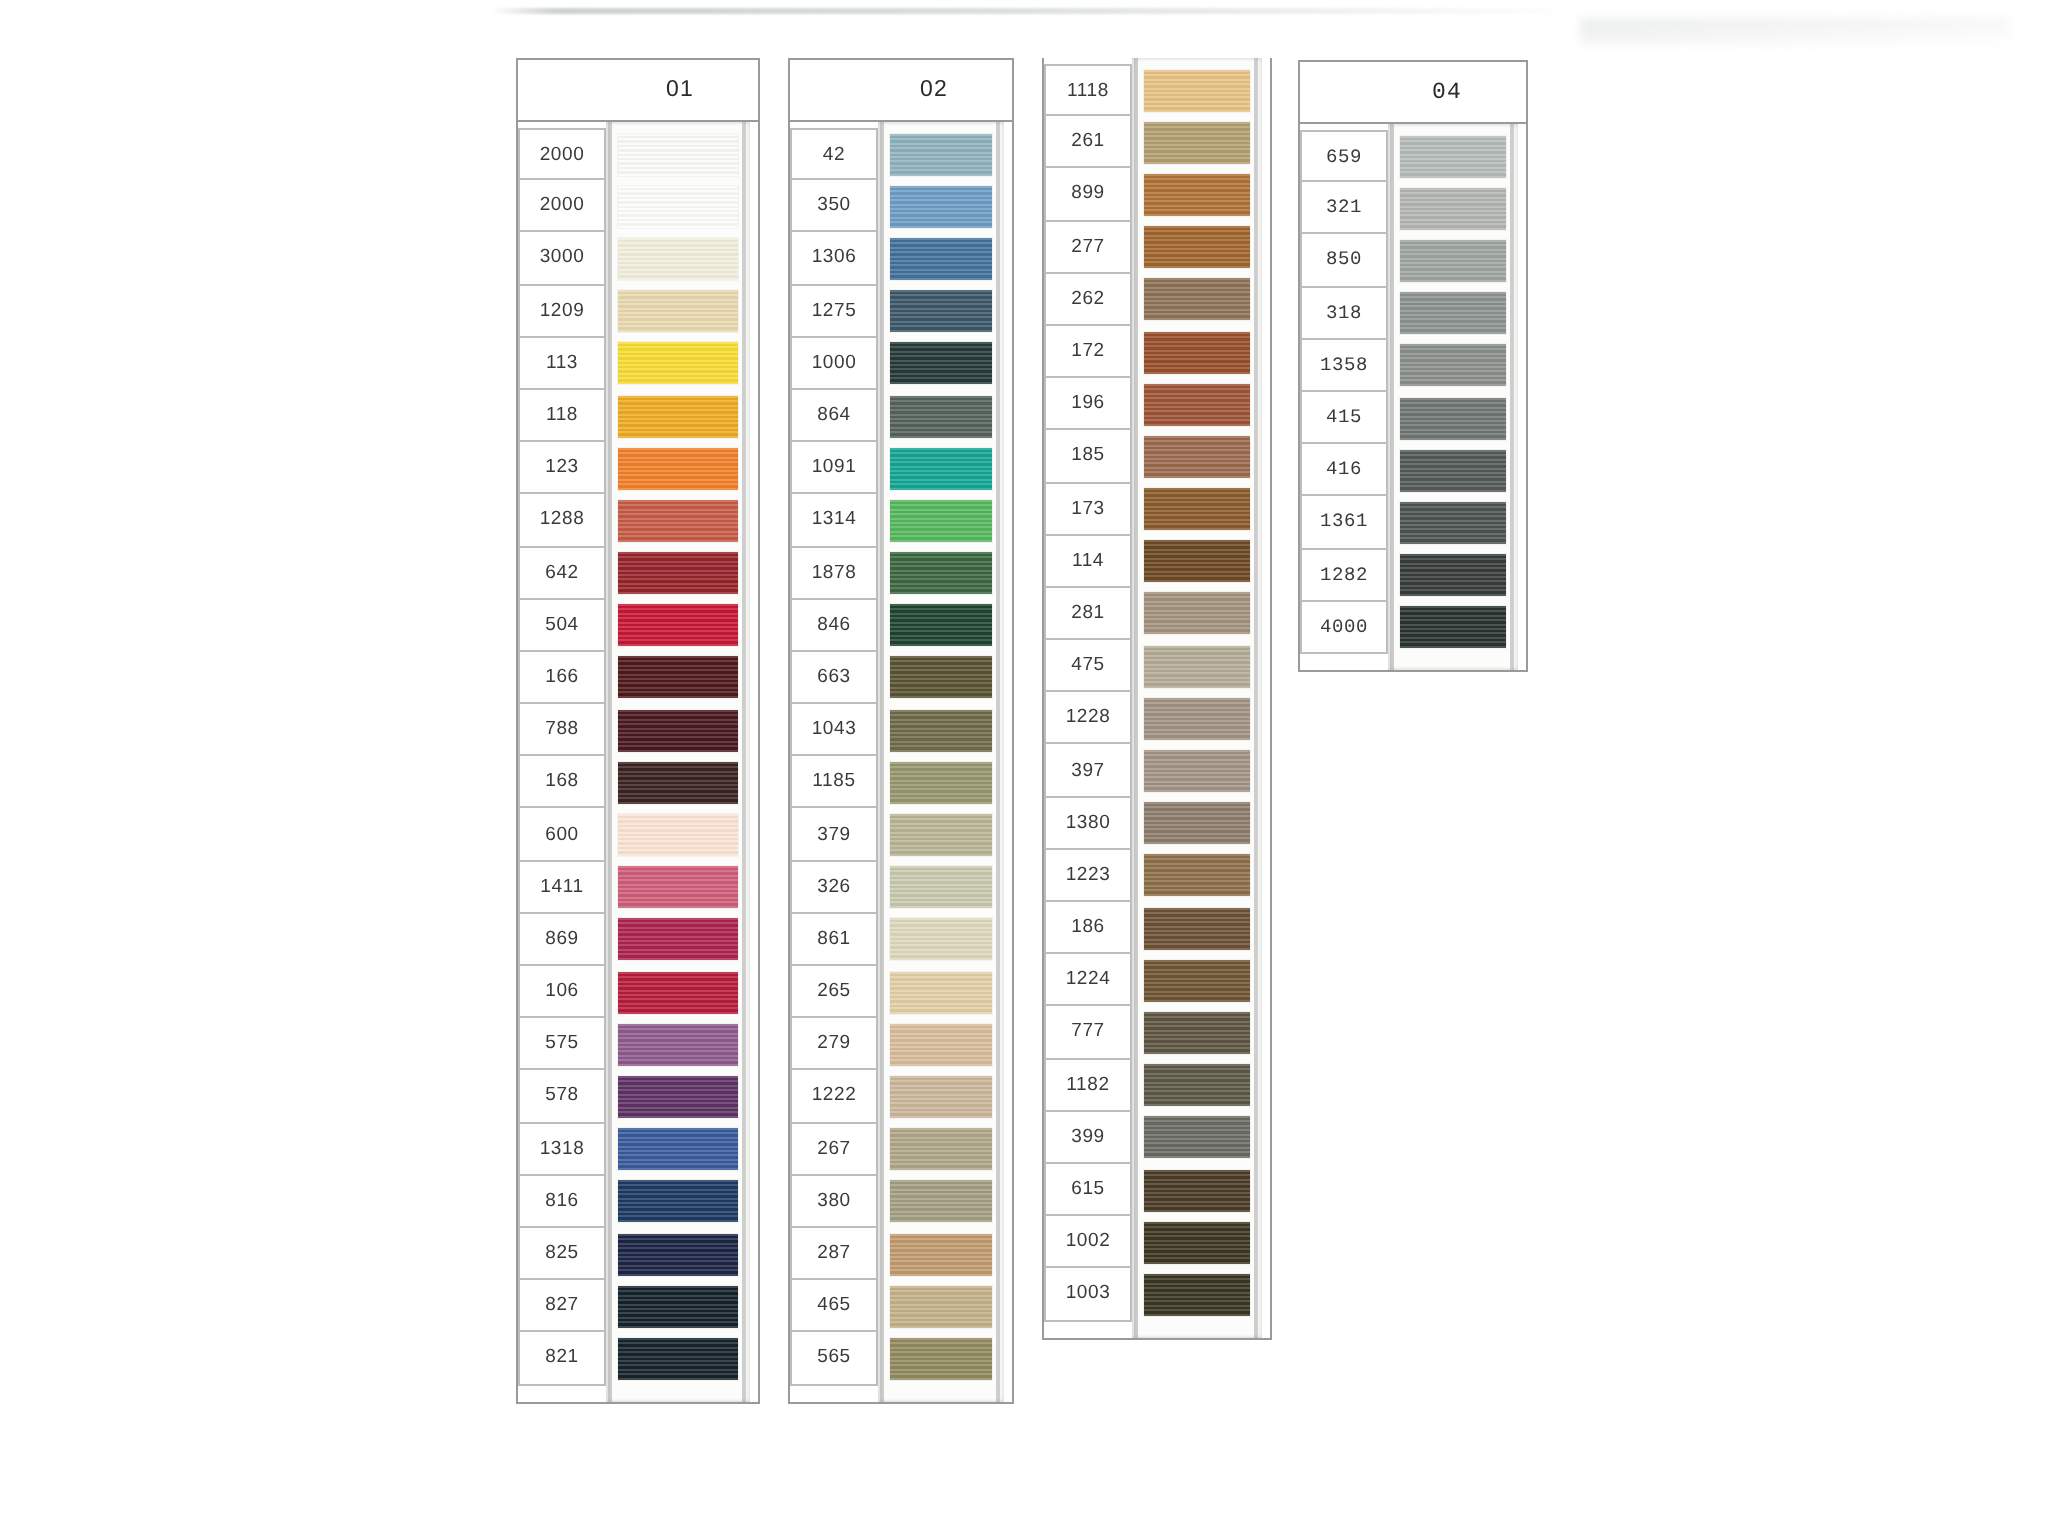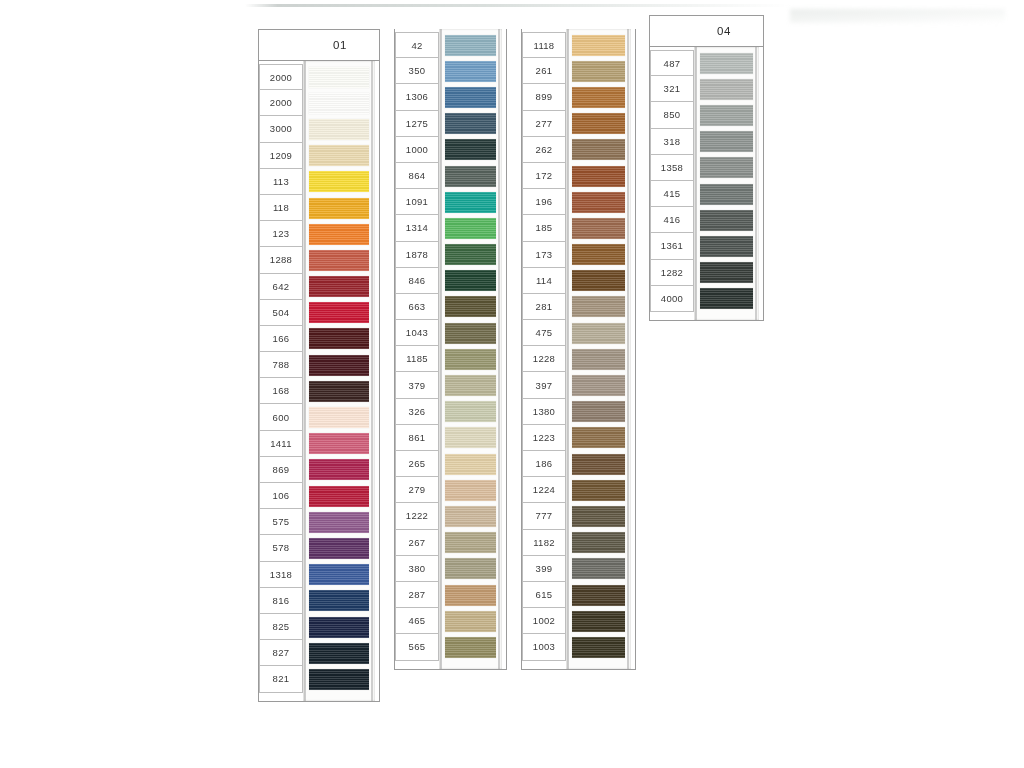--- a/index.html
+++ b/index.html
@@ -288,20 +288,21 @@
             <div class="code-cell">821</div>
             <div class="swatch-cell">
               <div class="swatch" style="background: rgb(23, 35, 43);"></div>
             </div>
           </div>
         </div>
     </div>
   </div>
 
   <div class="chart-col" style="left:394px; top:29px; width:113px;">
+    <div class="col-header">02</div>
     <div class="col-body">
       <div class="strip"></div>
       <div class="strip-edge-l"></div>
       <div class="strip-edge-r"></div>
       <div class="rows">
           <div class="row">
             <div class="code-cell">42</div>
             <div class="swatch-cell">
               <div class="swatch" style="background: rgb(143, 178, 191);"></div>
             </div>
@@ -595,29 +596,29 @@
           <div class="row">
             <div class="code-cell">1003</div>
             <div class="swatch-cell">
               <div class="swatch" style="background: rgb(58, 54, 34);"></div>
             </div>
           </div>
         </div>
     </div>
   </div>
 
-  <div class="chart-col" style="left:649px; top:15px; width:115px;">
+  <div class="chart-col" style="left:649px; top:30px; width:115px;font-family:Liberation Mono, monospace;">
     <div class="col-header">04</div>
     <div class="col-body">
       <div class="strip"></div>
       <div class="strip-edge-l"></div>
       <div class="strip-edge-r"></div>
       <div class="rows">
           <div class="row">
-            <div class="code-cell">487</div>
+            <div class="code-cell">659</div>
             <div class="swatch-cell">
               <div class="swatch" style="background: rgb(182, 188, 185);"></div>
             </div>
           </div>
           <div class="row">
             <div class="code-cell">321</div>
             <div class="swatch-cell">
               <div class="swatch" style="background: rgb(180, 182, 179);"></div>
             </div>
           </div>

